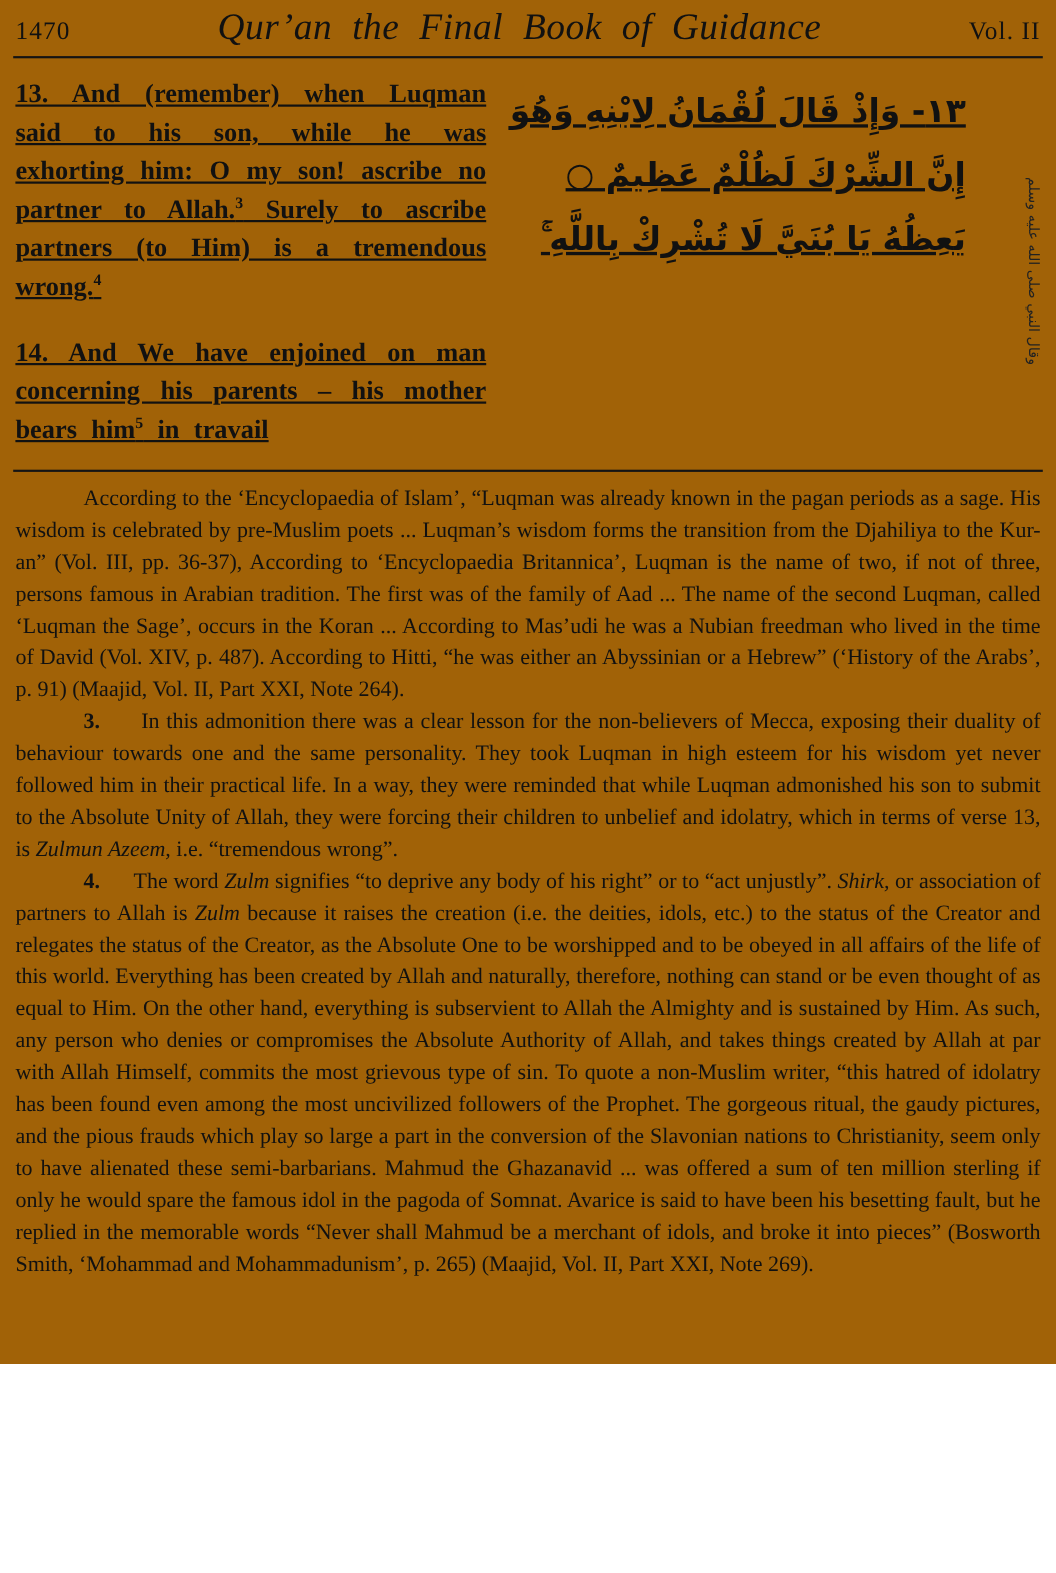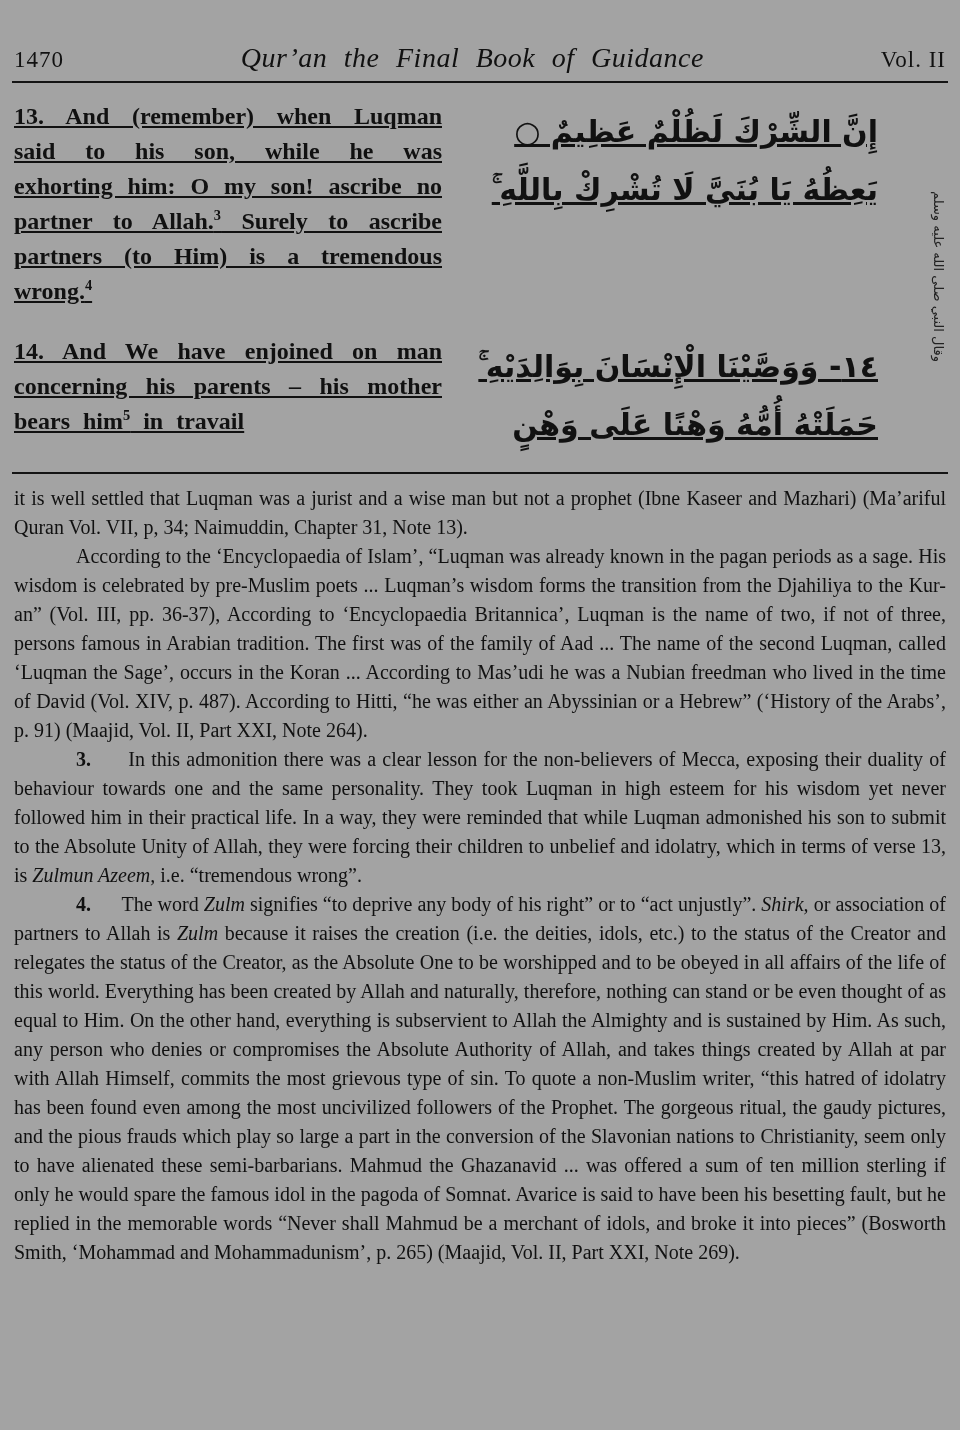--- a/index.html
+++ b/index.html
@@ -1,29 +1,29 @@
 <!DOCTYPE html>
 <html><head>
 <meta charset="utf-8">
 <style>
   * { margin: 0; padding: 0; box-sizing: border-box; }
   html, body { background: #ffffff; }
   .page {
-    width: 960px; height: 1430px;
-    background: #a3a3a3; color: #111;
+    width: 960px; height: 1240px;
+    background: #a16207; color: #111;
     font-family: "Liberation Serif", serif;
     padding: 4px 12px 0 12px;
     position: relative; overflow: hidden;
   }
   .header {
     display: flex; align-items: baseline; justify-content: space-between;
     padding: 2px 2px 7px 2px;
   }
   .page-number, .volume { font-size: 23px; letter-spacing: 1px; }
-  .title { font-style: italic; font-size: 28px; word-spacing: 9px; letter-spacing: 0.5px; margin-top: 36px; }
+  .title { font-style: italic; font-size: 34px; word-spacing: 9px; letter-spacing: 0.5px; }
   .rule { border-top: 2.5px solid #141414; }
   .rule.mid { border-top-width: 2px; margin-top: 8px; }
 
   .verses { position: relative; padding: 16px 34px 10px 2px; text-decoration: underline; }
   .verse-row { display: flex; align-items: flex-start; }
   .verse-row + .verse-row { margin-top: 25px; }
   .col-en {
     width: 428px; flex: none;
     font-weight: bold; font-size: 24px; line-height: 35px;
     text-align: justify; word-spacing: 7px;
@@ -62,38 +62,34 @@
     <span class="volume">Vol. II</span>
   </div>
 
   <div class="rule"></div>
 
   <div class="verses">
 
     <div class="verse-row">
       <p class="col-en"><span>13. And (remember) when Luqman said to his son, while he was exhorting him: O my son! ascribe no partner to Allah.</span><sup>3</sup><span> Surely to ascribe partners (to Him) is a tremendous wrong.</span><sup>4</sup></p>
       <div class="col-ar">
+        <div class="ar-line">١٣- وَإِذْ قَالَ لُقْمَانُ لِابْنِهِ وَهُوَ</div>
         <div class="ar-line">إِنَّ الشِّرْكَ لَظُلْمٌ عَظِيمٌ ○</div>
         <div class="ar-line">يَعِظُهُ يَا بُنَيَّ لَا تُشْرِكْ بِاللَّهِ ۚ</div>
       </div>
     </div>
 
     <div class="verse-row">
       <p class="col-en"><span>14. And We have enjoined on man concerning his parents – his mother bears him</span><sup>5</sup><span> in travail</span></p>
-      <div class="col-ar">
-        <div class="ar-line">١٤- وَوَصَّيْنَا الْإِنْسَانَ بِوَالِدَيْهِ ۚ</div>
-        <div class="ar-line">حَمَلَتْهُ أُمُّهُ وَهْنًا عَلَى وَهْنٍ</div>
-      </div>
     </div>
 
     <div class="margin-note">وقال النبي صلى الله عليه وسلم</div>
   </div>
 
   <div class="rule mid"></div>
 
   <div class="footnotes">
-    <p class="fn"><span>it is well settled that Luqman was a jurist and a wise man but not a prophet (Ibne Kaseer and Mazhari) (Ma’ariful Quran Vol. VII, p, 34; Naimuddin, Chapter 31, Note 13).</span></p>
     <p class="fn indent"><span>According to the ‘Encyclopaedia of Islam’, “Luqman was already known in the pagan periods as a sage. His wisdom is celebrated by pre-Muslim poets ... Luqman’s wisdom forms the transition from the Djahiliya to the Kur-an” (Vol. III, pp. 36-37), According to ‘Encyclopaedia Britannica’, Luqman is the name of two, if not of three, persons famous in Arabian tradition. The first was of the family of Aad ... The name of the second Luqman, called ‘Luqman the Sage’, occurs in the Koran ... According to Mas’udi he was a Nubian freedman who lived in the time of David (Vol. XIV, p. 487). According to Hitti, “he was either an Abyssinian or a Hebrew” (‘History of the Arabs’, p. 91) (Maajid, Vol. II, Part XXI, Note 264).</span></p>
     <p class="fn indent"><span style="font-weight: bold;">3.</span><span>&nbsp;&nbsp;&nbsp;&nbsp;&nbsp;&nbsp;In this admonition there was a clear lesson for the non-believers of Mecca, exposing their duality of behaviour towards one and the same personality. They took Luqman in high esteem for his wisdom yet never followed him in their practical life. In a way, they were reminded that while Luqman admonished his son to submit to the Absolute Unity of Allah, they were forcing their children to unbelief and idolatry, which in terms of verse 13, is </span><span style="font-style: italic;">Zulmun Azeem,</span><span> i.e. “tremendous wrong”.</span></p>
     <p class="fn indent"><span style="font-weight: bold;">4.</span><span>&nbsp;&nbsp;&nbsp;&nbsp;&nbsp;&nbsp;The word </span><span style="font-style: italic;">Zulm</span><span> signifies “to deprive any body of his right” or to “act unjustly”. </span><span style="font-style: italic;">Shirk,</span><span> or association of partners to Allah is </span><span style="font-style: italic;">Zulm</span><span> because it raises the creation (i.e. the deities, idols, etc.) to the status of the Creator and relegates the status of the Creator, as the Absolute One to be worshipped and to be obeyed in all affairs of the life of this world. Everything has been created by Allah and naturally, therefore, nothing can stand or be even thought of as equal to Him. On the other hand, everything is subservient to Allah the Almighty and is sustained by Him. As such, any person who denies or compromises the Absolute Authority of Allah, and takes things created by Allah at par with Allah Himself, commits the most grievous type of sin. To quote a non-Muslim writer, “this hatred of idolatry has been found even among the most uncivilized followers of the Prophet. The gorgeous ritual, the gaudy pictures, and the pious frauds which play so large a part in the conversion of the Slavonian nations to Christianity, seem only to have alienated these semi-barbarians. Mahmud the Ghazanavid ... was offered a sum of ten million sterling if only he would spare the famous idol in the pagoda of Somnat. Avarice is said to have been his besetting fault, but he replied in the memorable words “Never shall Mahmud be a merchant of idols, and broke it into pieces” (Bosworth Smith, ‘Mohammad and Mohammadunism’, p. 265) (Maajid, Vol. II, Part XXI, Note 269).</span></p>
   </div>
 
 </div>
 
 </body></html>

